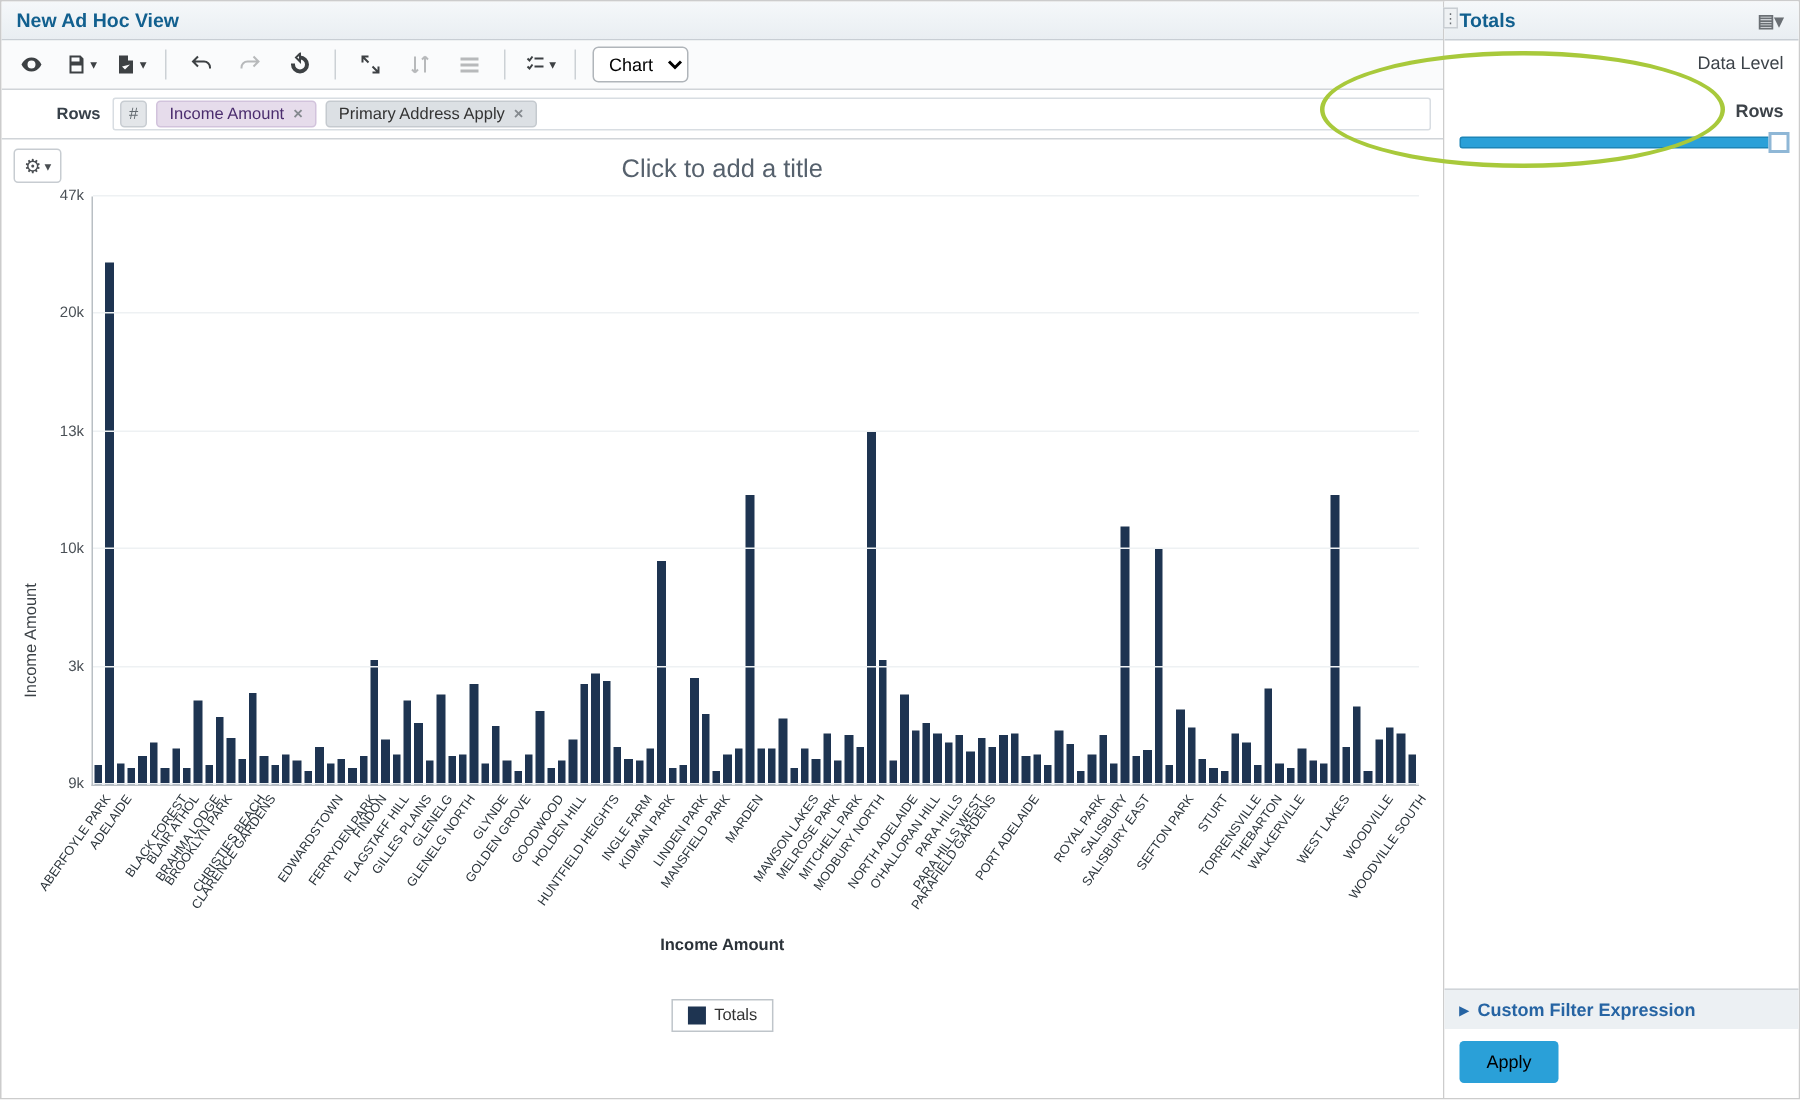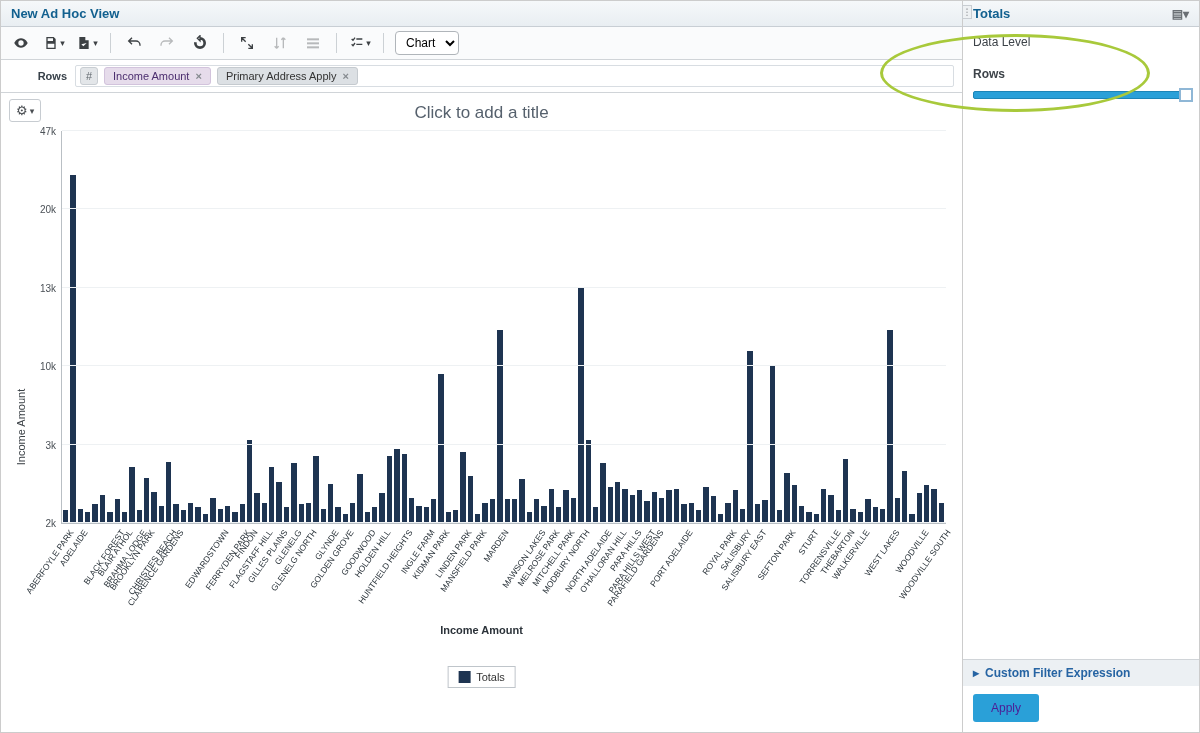--- a/index.html
+++ b/index.html
@@ -39,29 +39,29 @@
   .grid-line { position:absolute; left:0; right:0; height:1px; background:#eef1f3; }
   .ytick { position:absolute; right:100%; transform:translateY(-50%); padding-right:6px; font-size:10px; color:#4a5056; white-space:nowrap; }
   .bars { position:absolute; left:0; right:0; bottom:0; top:0; display:flex; align-items:flex-end; }
   .bar { flex:1; margin:0 1px; background:#1e3451; min-width:2px; }
   .xticks { position:absolute; left:54px; right:10px; top:calc(100% - 198px); height:130px; display:flex; }
   .xtick { flex:1; position:relative; }
   .xtick span { position:absolute; left:50%; top:0; transform-origin: left top; transform: rotate(-55deg) translate(-100%, 3px); font-size:8.5px; color:#2b343b; white-space:nowrap; }
   .legend { position:absolute; left:50%; bottom:36px; transform:translateX(-50%); border:1px solid #bfc5ca; background:#fff; padding:4px 10px; font-size:11px; display:flex; align-items:center; gap:6px; }
   .legend .sw { width:12px; height:12px; background:#1e3451; }
 
-  .filters-body { flex:1; padding:8px 10px; font-size:12px; position:relative; }
+  .filters-body { flex:1; padding:8px 10px; font-size:12px; position:relative;text-align:right; }
   .filters-body .lbl { color:#3d4349; }
   .rows-block { margin-top:18px; }
   .rows-block .lbl { font-weight:bold; }
   .slider { position:relative; height:12px; margin-top:8px; }
   .slider-track { position:absolute; left:0; right:0; top:50%; height:8px; transform:translateY(-50%); background:#2aa0d8; border-radius:2px; border:1px solid #1d85b7; }
   .slider-thumb { position:absolute; right:-4px; top:50%; transform:translateY(-50%); width:14px; height:14px; background:#fff; border:2px solid #8fb7d6; }
   .cfe { border-top:1px solid #d0d4d8; background:#ecf0f3; padding:6px 10px; font-size:12px; font-weight:bold; color:#2664a3; display:flex; align-items:center; gap:6px; }
-  .apply { margin:8px 10px 10px; padding:7px 18px; background:#2aa0d8; color:#4c1d95; border:none; border-radius:3px; font-size:12px; cursor:pointer; align-self:flex-start; }
+  .apply { margin:8px 10px 10px; padding:7px 18px; background:#2aa0d8; color:#000000; border:none; border-radius:3px; font-size:12px; cursor:pointer; align-self:flex-start; }
   .circle-annot { position:absolute; border:3px solid #a8c93b; border-radius:50%; pointer-events:none; }
   .collapse-handle { position:absolute; top:4px; left:-1px; width:10px; height:14px; border:1px solid #c8cdd2; background:#eef1f3; display:flex; align-items:center; justify-content:center; font-size:9px; color:#6a6f74; }
   .collapse-handle::before { content:"⋮"; }
 </style>
 </head>
 <body>
 
 <div class="app">
   <div class="main">
     <div class="titlebar">
@@ -276,21 +276,21 @@
               <div class="bar" style="height: 49.2%;"></div>
               <div class="bar" style="height: 6.4%;"></div>
               <div class="bar" style="height: 13.2%;"></div>
               <div class="bar" style="height: 2.4%;"></div>
               <div class="bar" style="height: 7.6%;"></div>
               <div class="bar" style="height: 9.6%;"></div>
               <div class="bar" style="height: 8.8%;"></div>
               <div class="bar" style="height: 5.2%;"></div>
             </div>
         <div class="grid-line" style="bottom: 0%;"></div>
-            <div class="ytick" style="bottom: 0%; transform: translateY(50%);">2k</div>
+            <div class="ytick" style="bottom: 0%; transform: translateY(50%);">9k</div>
             <div class="grid-line" style="bottom: 20%;"></div>
             <div class="ytick" style="bottom: 20%; transform: translateY(50%);">3k</div>
             <div class="grid-line" style="bottom: 40%;"></div>
             <div class="ytick" style="bottom: 40%; transform: translateY(50%);">10k</div>
             <div class="grid-line" style="bottom: 60%;"></div>
             <div class="ytick" style="bottom: 60%; transform: translateY(50%);">13k</div>
             <div class="grid-line" style="bottom: 80%;"></div>
             <div class="ytick" style="bottom: 80%; transform: translateY(50%);">20k</div>
             <div class="grid-line" style="bottom: 100%;"></div>
             <div class="ytick" style="bottom: 100%; transform: translateY(50%);">47k</div>

